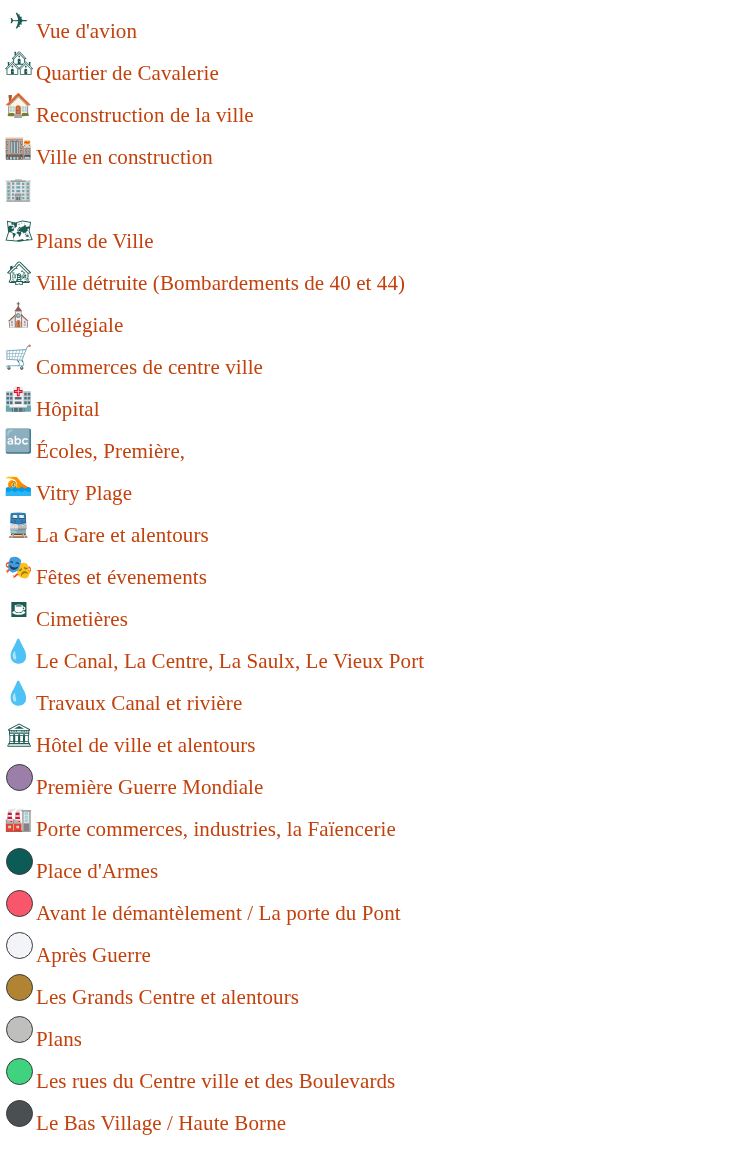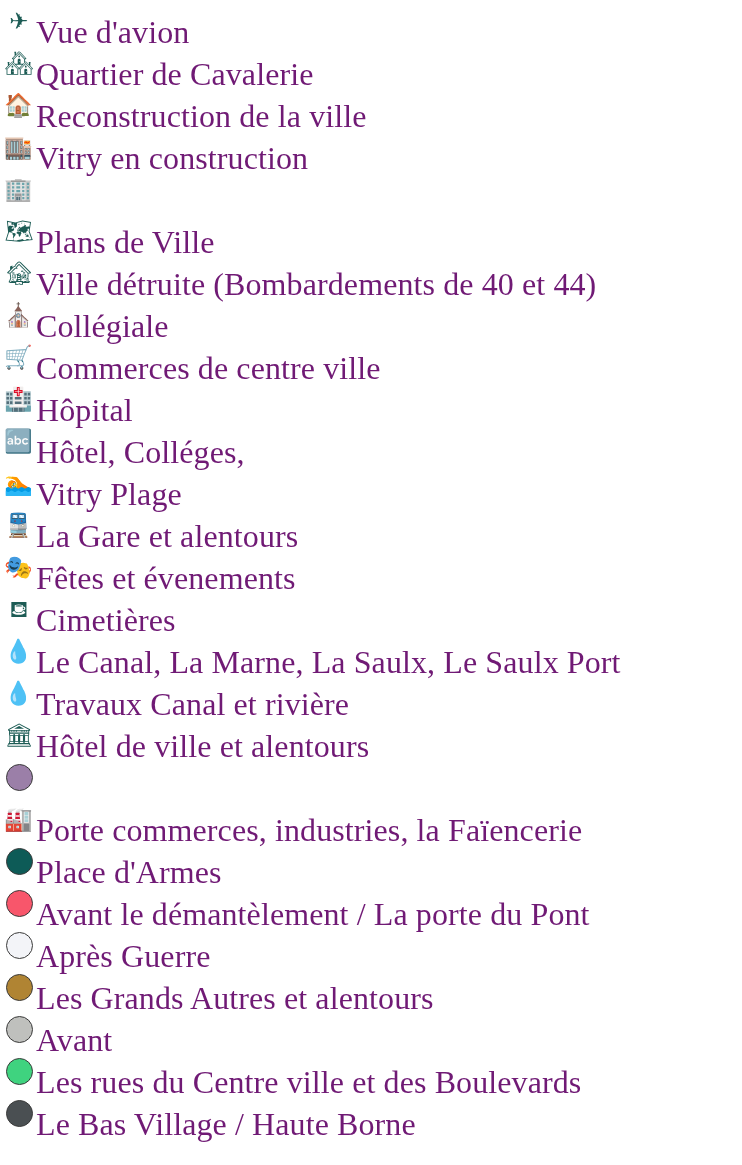--- a/index.html
+++ b/index.html
@@ -30,23 +30,23 @@
     min-width: 34px;
     height: 34px;
     display: flex;
     align-items: center;
     justify-content: center;
     font-size: 23px;
     line-height: 1;
     color: #1d5c55;
   }
   .legend-label {
-    font-size: 32px;
+    font-size: 21px;
     line-height: 1;
-    color: #701a75;
+    color: #c2410c;
     white-space: nowrap;
     letter-spacing: 0.1px;
     margin-top: 21px;
   }
   .dot {
     width: 27px;
     height: 27px;
     border-radius: 50%;
     border: 1.5px solid #3a3a3a;
     box-sizing: border-box;
@@ -64,21 +64,21 @@
     <li class="legend-item">
       <span class="legend-icon">🏘</span>
       <span class="legend-label">Quartier de Cavalerie</span>
     </li>
     <li class="legend-item">
       <span class="legend-icon">🏠</span>
       <span class="legend-label">Reconstruction de la ville</span>
     </li>
     <li class="legend-item">
       <span class="legend-icon">🏬</span>
-      <span class="legend-label">Vitry en construction</span>
+      <span class="legend-label">Ville en construction</span>
     </li>
     <li class="legend-item">
       <span class="legend-icon">🏢</span>
     </li>
     <li class="legend-item">
       <span class="legend-icon">🗺</span>
       <span class="legend-label">Plans de Ville</span>
     </li>
     <li class="legend-item">
       <span class="legend-icon">🏚</span>
@@ -91,54 +91,55 @@
     <li class="legend-item">
       <span class="legend-icon">🛒</span>
       <span class="legend-label">Commerces de centre ville</span>
     </li>
     <li class="legend-item">
       <span class="legend-icon">🏥</span>
       <span class="legend-label">Hôpital</span>
     </li>
     <li class="legend-item">
       <span class="legend-icon">🔤</span>
-      <span class="legend-label">Hôtel, Colléges,</span>
+      <span class="legend-label">Écoles, Première,</span>
     </li>
     <li class="legend-item">
       <span class="legend-icon">🏊</span>
       <span class="legend-label">Vitry Plage</span>
     </li>
     <li class="legend-item">
       <span class="legend-icon">🚆</span>
       <span class="legend-label">La Gare et alentours</span>
     </li>
     <li class="legend-item">
       <span class="legend-icon">🎭</span>
       <span class="legend-label">Fêtes et évenements</span>
     </li>
     <li class="legend-item">
       <span class="legend-icon">⛾</span>
       <span class="legend-label">Cimetières</span>
     </li>
     <li class="legend-item">
       <span class="legend-icon">💧</span>
-      <span class="legend-label">Le Canal, La Marne, La Saulx, Le Saulx Port</span>
+      <span class="legend-label">Le Canal, La Centre, La Saulx, Le Vieux Port</span>
     </li>
     <li class="legend-item">
       <span class="legend-icon">💧</span>
       <span class="legend-label">Travaux Canal et rivière</span>
     </li>
     <li class="legend-item">
       <span class="legend-icon">🏛</span>
       <span class="legend-label">Hôtel de ville et alentours</span>
     </li>
     <li class="legend-item">
       <span class="legend-icon">
         <span class="dot" style="background: rgb(155, 127, 168);"></span>
       </span>
+      <span class="legend-label">Première Guerre Mondiale</span>
     </li>
     <li class="legend-item">
       <span class="legend-icon">🏭</span>
       <span class="legend-label">Porte commerces, industries, la Faïencerie</span>
     </li>
     <li class="legend-item">
       <span class="legend-icon">
         <span class="dot" style="background: rgb(13, 91, 87);"></span>
       </span>
       <span class="legend-label">Place d'Armes</span>
@@ -152,27 +153,27 @@
     <li class="legend-item">
       <span class="legend-icon">
         <span class="dot" style="background: rgb(243, 244, 248);"></span>
       </span>
       <span class="legend-label">Après Guerre</span>
     </li>
     <li class="legend-item">
       <span class="legend-icon">
         <span class="dot" style="background: rgb(176, 132, 51);"></span>
       </span>
-      <span class="legend-label">Les Grands Autres et alentours</span>
+      <span class="legend-label">Les Grands Centre et alentours</span>
     </li>
     <li class="legend-item">
       <span class="legend-icon">
         <span class="dot" style="background: rgb(191, 192, 189);"></span>
       </span>
-      <span class="legend-label">Avant</span>
+      <span class="legend-label">Plans</span>
     </li>
     <li class="legend-item">
       <span class="legend-icon">
         <span class="dot" style="background: rgb(63, 211, 127);"></span>
       </span>
       <span class="legend-label">Les rues du Centre ville et des Boulevards</span>
     </li>
     <li class="legend-item">
       <span class="legend-icon">
         <span class="dot" style="background: rgb(74, 79, 82);"></span>

